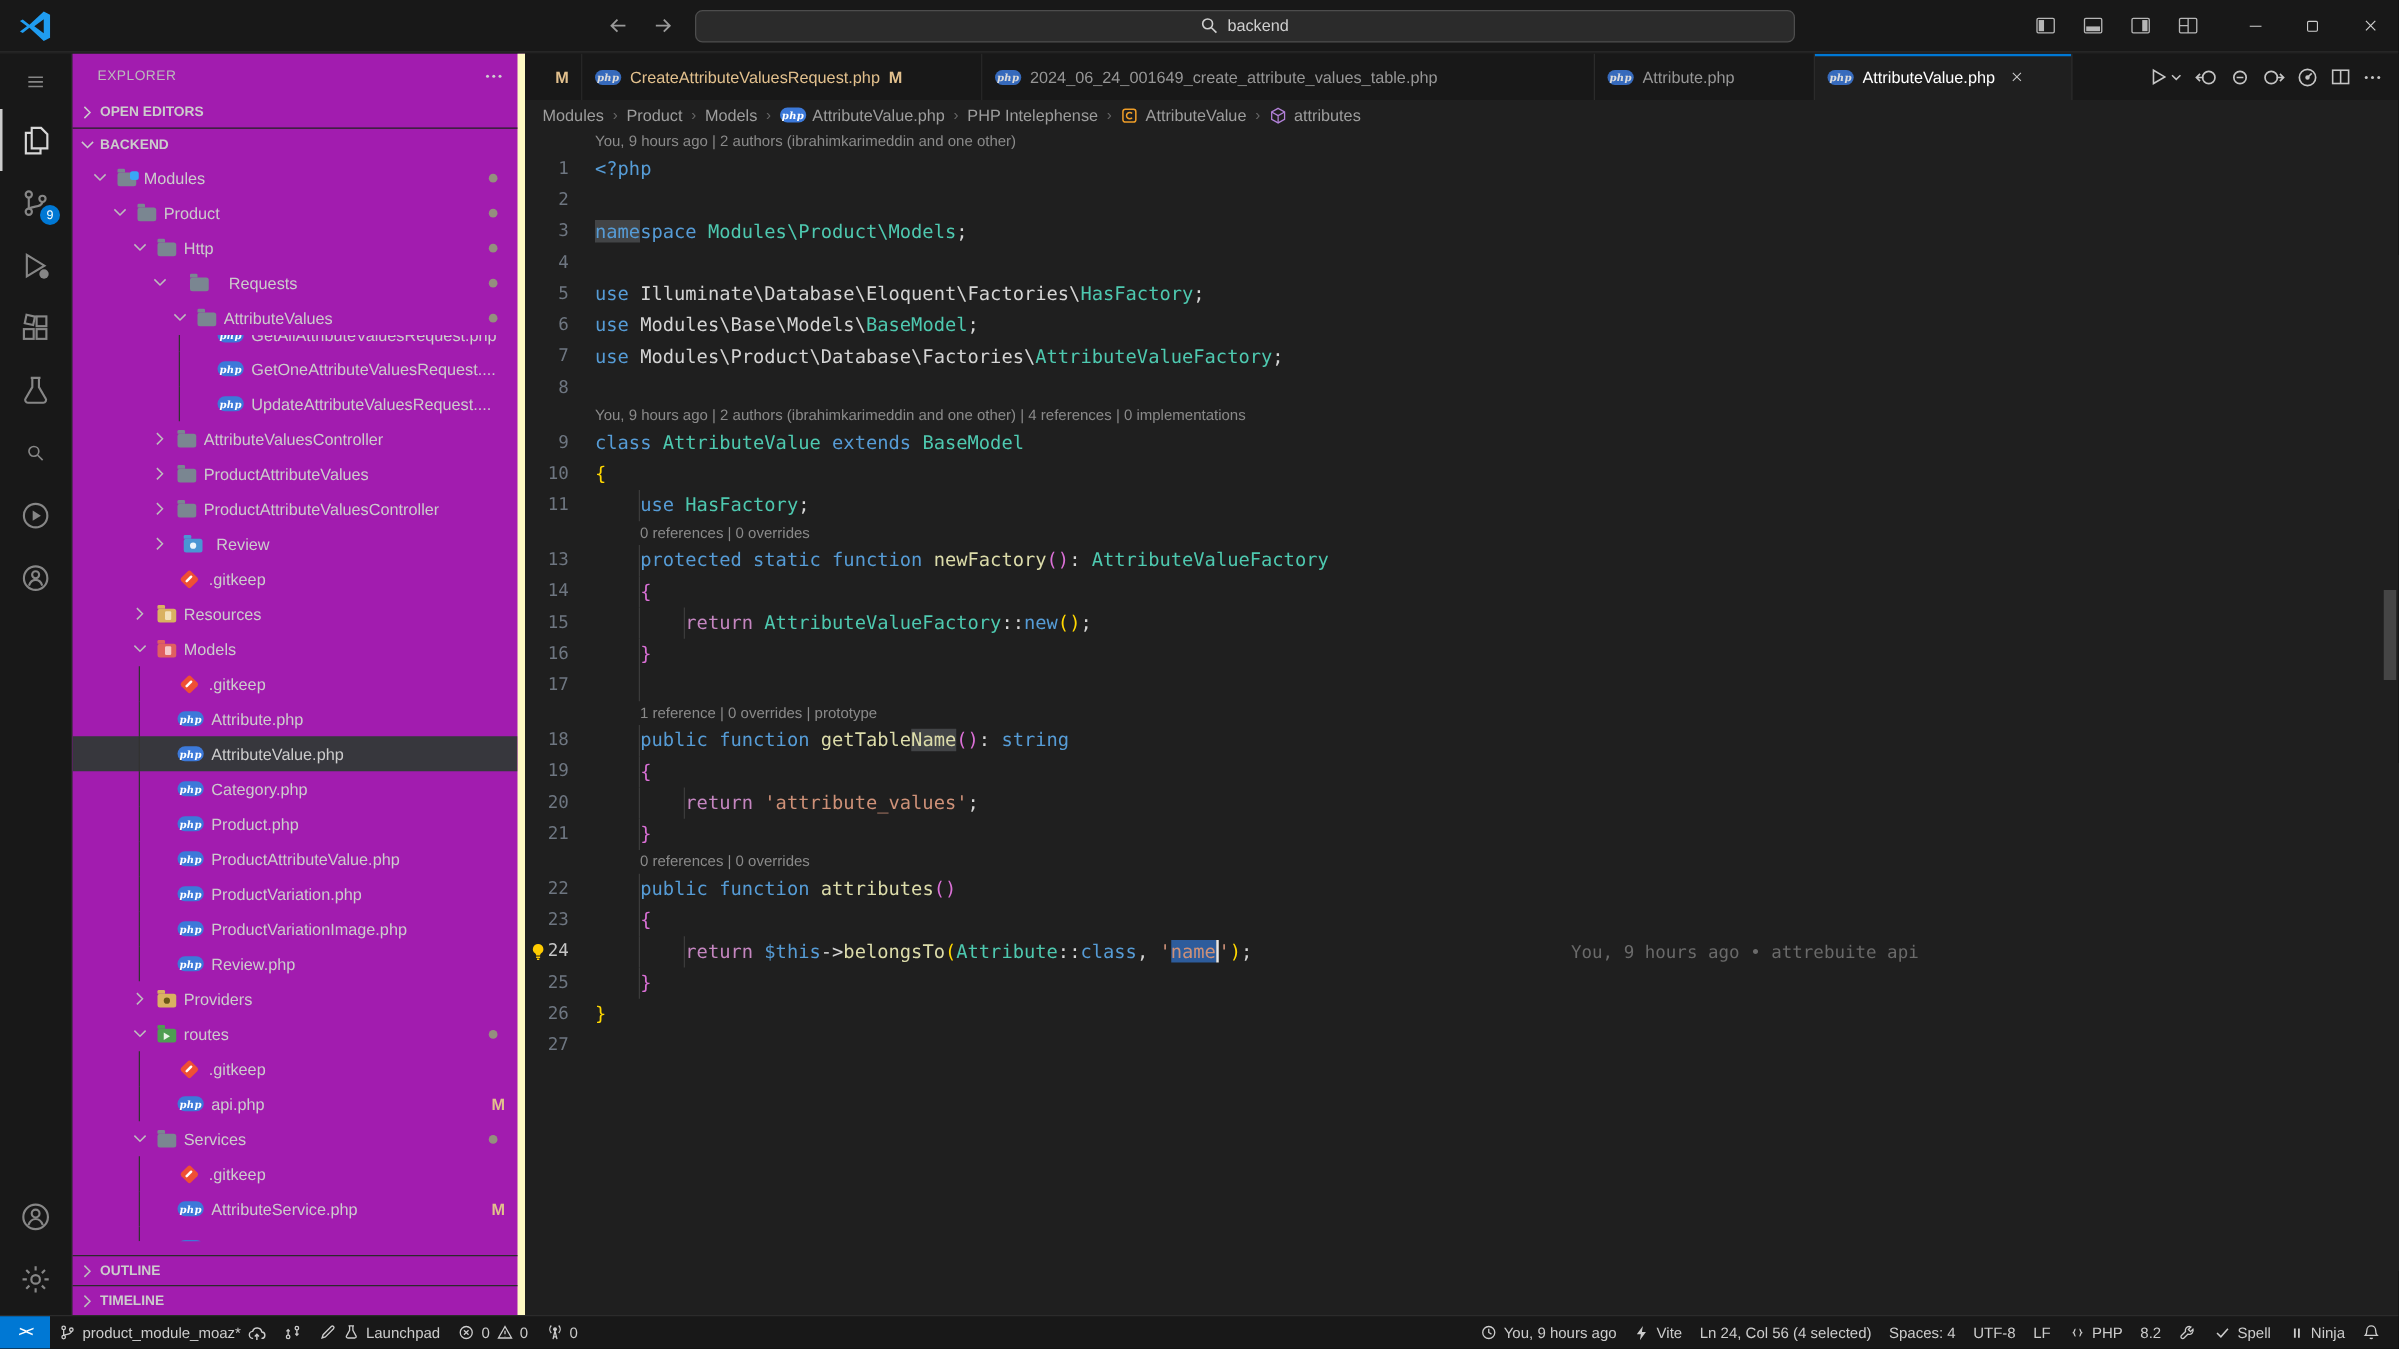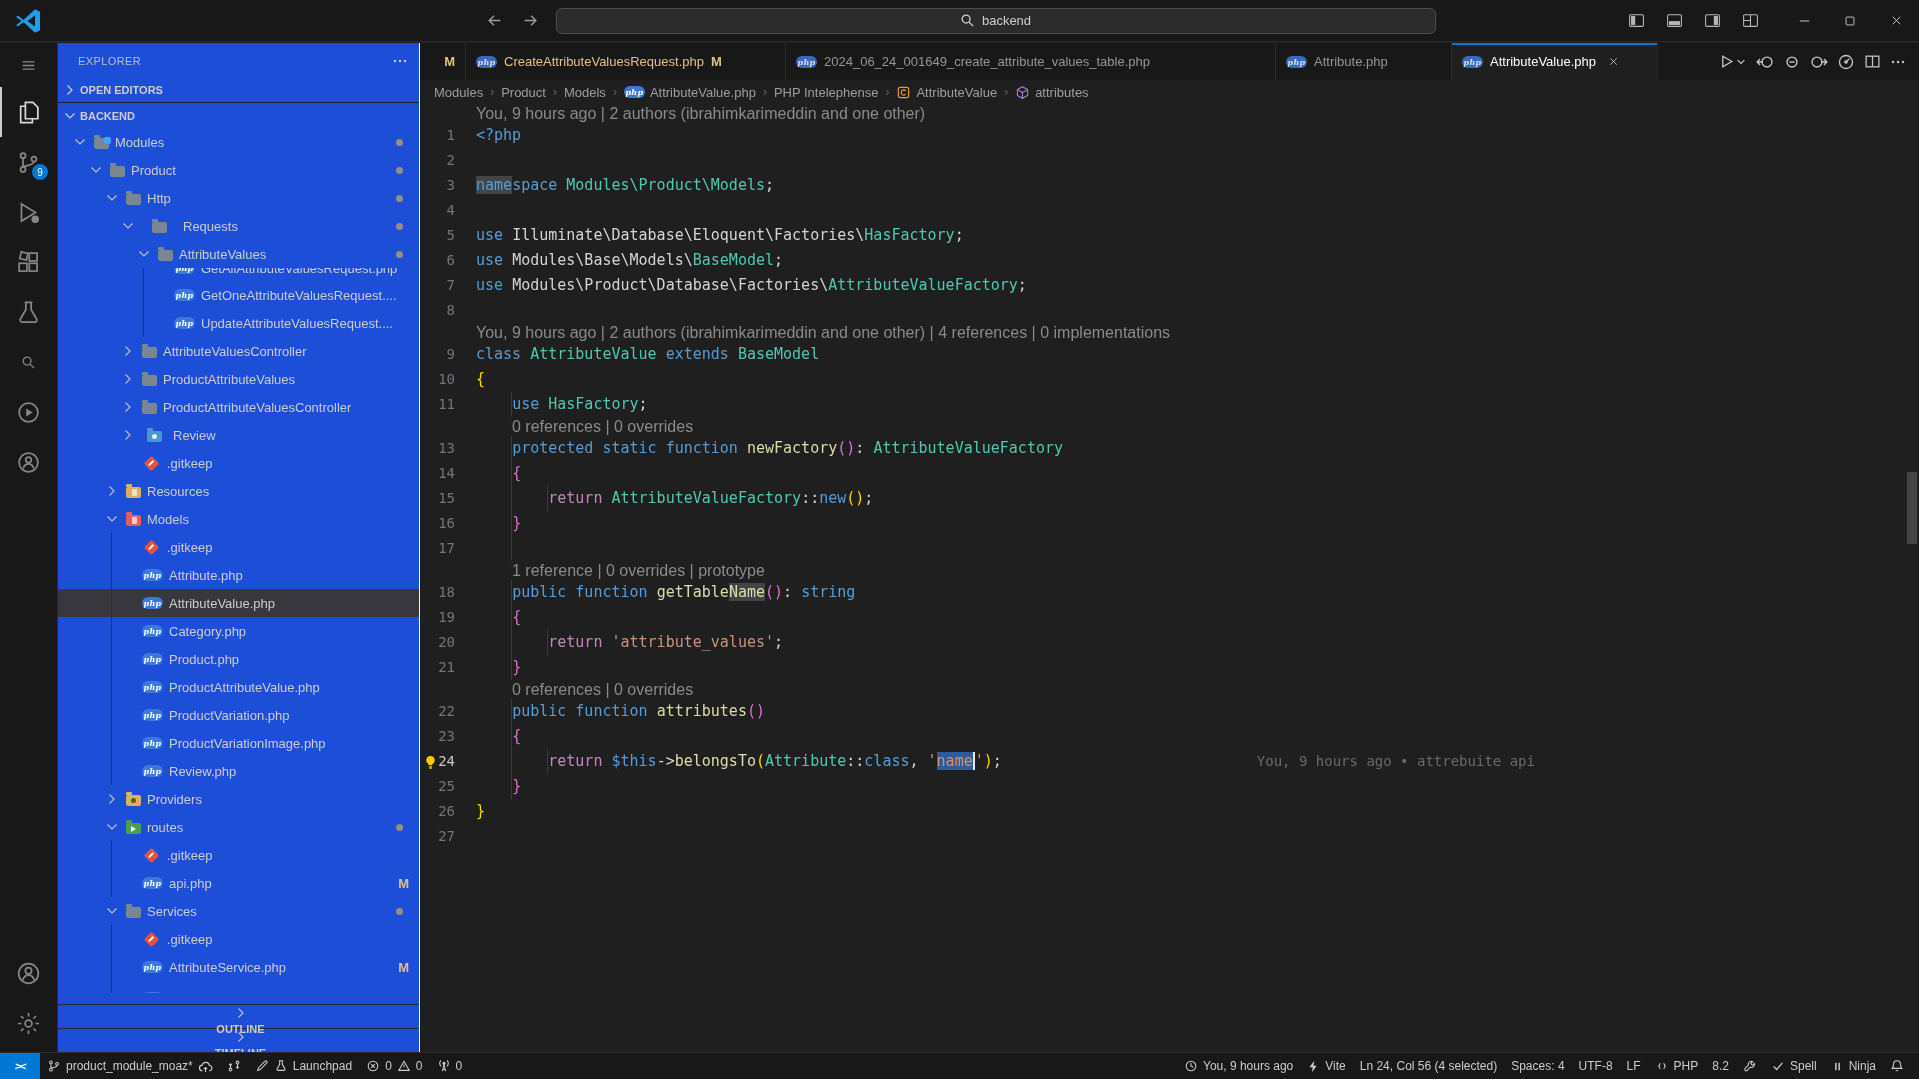--- a/index.html
+++ b/index.html
@@ -29,21 +29,21 @@
   
   .activitybar{width:58px;background:#181818;border-right:1px solid #2b2b2b;display:flex;flex-direction:column;align-items:center;flex:none;}
   .ab-item{width:57px;height:50px;display:flex;align-items:center;justify-content:center;color:#868686;position:relative;}
   .ab-item.menu{height:44px;}
   .ab-item.active{color:#d7d7d7;box-shadow:inset 2px 0 0 #cccccc;}
   .ab-badge{position:absolute;bottom:7px;right:9px;min-width:16px;height:16px;border-radius:9px;background:var(--accent);
     color:#fff;font-size:10px;display:flex;align-items:center;justify-content:center;padding:0 3px;}
   .ab-bottom{margin-top:auto;display:flex;flex-direction:column;align-items:center;margin-bottom:4px;}
 
   
-  .sidebar{width:362px;background:#1d4ed8;border-right:1px solid #fef9c3;display:flex;flex-direction:column;flex:none;}
+  .sidebar{width:362px;background:#a21caf;border-right:6px solid #fef9c3;display:flex;flex-direction:column;flex:none;}
   .sb-title{height:35px;display:flex;align-items:center;padding:0 8px 0 20px;color:#bbb;font-size:11px;letter-spacing:.4px;flex:none;}
   .sb-title .more{margin-left:auto;color:#cfcfcf;width:22px;height:22px;display:flex;align-items:center;justify-content:center;}
   .sb-header{height:24px;display:flex;align-items:center;gap:2px;padding-left:4px;font-weight:bold;font-size:11px;color:#ccc;flex:none;}
   .sb-header.root{height:26px;border-top:1px solid #202020;}
   .sb-header .icon{color:#ccc;}
   .tree{flex:1;overflow:hidden;position:relative;}
   .trow{height:28px;color:#cccccc;position:relative;}
   .trow .rin{display:flex;align-items:center;gap:6px;height:28px;padding-right:10px;}
   .trow.sel{background:#37373d;}
   .trow.clip{height:13px;overflow:hidden;}
@@ -51,21 +51,21 @@
   .trow.clip2{height:12px;overflow:hidden;}
   .trow.clip2 .rin{margin-top:3px;}
   .tchev{width:16px;color:#bdbdbd;flex:none;}
   .tchev-sp{width:16px;flex:none;display:inline-block;}
   .lbl{white-space:nowrap;overflow:hidden;text-overflow:clip;}
   .right{margin-left:auto;}
   .dot{width:7px;height:7px;border-radius:50%;background:#948f7e;margin-right:6px;flex:none;}
   .mbadge{color:var(--modified);font-weight:600;}
   .tguide{position:absolute;top:0;bottom:0;width:1px;background:#323232;}
   .sb-panels{flex:none;}
-  .sb-panel{height:24px;display:flex;align-items:center;gap:2px;padding-left:4px;font-weight:bold;font-size:11px;color:#ccc;border-top:1px solid #2b2b2b;flex-direction:column;}
+  .sb-panel{height:24px;display:flex;align-items:center;gap:2px;padding-left:4px;font-weight:bold;font-size:11px;color:#ccc;border-top:1px solid #2b2b2b;}
 
   
   .php-ic{width:21px;height:12px;border-radius:7px;background:#3c79d9;color:#fff;flex:none;
     font:italic bold 8px "DejaVu Serif",serif;display:inline-flex;align-items:center;justify-content:center;letter-spacing:.3px;}
   .git-ic{width:11px;height:11px;background:#ef5033;border-radius:2px;transform:rotate(45deg);margin:0 4px;flex:none;position:relative;}
   .git-ic::after{content:"";position:absolute;left:4px;top:2px;width:2px;height:7px;background:#fff;border-radius:1px;}
   .fi{width:15px;height:11px;border-radius:2px;background:#7a8691;position:relative;margin-top:3px;flex:none;}
   .fi::before{content:"";position:absolute;top:-3px;left:0;width:6px;height:3px;border-radius:1px 1px 0 0;background:inherit;}
   .fi.folder-yellow,.fi.folder-providers{background:#d9b261;}
   .fi.folder-models{background:#e06060;}
@@ -94,21 +94,21 @@
   .editor-actions{margin-left:auto;display:flex;align-items:center;gap:3px;padding-right:10px;color:#c5c5c5;}
   .ea-item{height:26px;display:flex;align-items:center;justify-content:center;padding:0 3px;border-radius:4px;}
 
   .breadcrumbs{height:24px;display:flex;align-items:center;padding-left:14px;font-size:13px;color:#9d9d9d;gap:7px;flex:none;}
   .bc-sep{color:#666;font-size:12px;}
   .bc-item{display:flex;align-items:center;gap:5px;}
 
   
   .code{flex:1;position:relative;font-family:"DejaVu Sans Mono",monospace;font-size:15px;overflow:hidden;}
   .crow{display:flex;height:25px;line-height:25px;white-space:pre;}
-  .crow.meta{height:19px;line-height:19px;font-size:16px;color:#8a8a8a;font-family:"Liberation Sans",sans-serif;white-space:pre;}
+  .crow.meta{height:19px;line-height:19px;font-size:12px;color:#8a8a8a;font-family:"Liberation Sans",sans-serif;white-space:pre;}
   .crow.meta.lens{padding-left:92px;text-align:center;}
   .crow.meta.blame{padding-left:56px;}
   .gutter{width:56px;flex:none;position:relative;color:#6e7681;font-size:14px;}
   .gutter .num{position:absolute;right:21px;}
   .crow.activeline .gutter .num{color:#c6c6c6;}
   .bulb{position:absolute;left:3px;top:4px;}
   .content{position:relative;flex:1;color:#d4d4d4;}
   .content .k{color:#569cd6;}  .content .t{color:#4ec9b0;}
   .content .f{color:#dcdcaa;}  .content .s{color:#ce9178;}
   .content .c{color:#c586c0;text-align:center;}  .content .d{color:#d4d4d4;}

